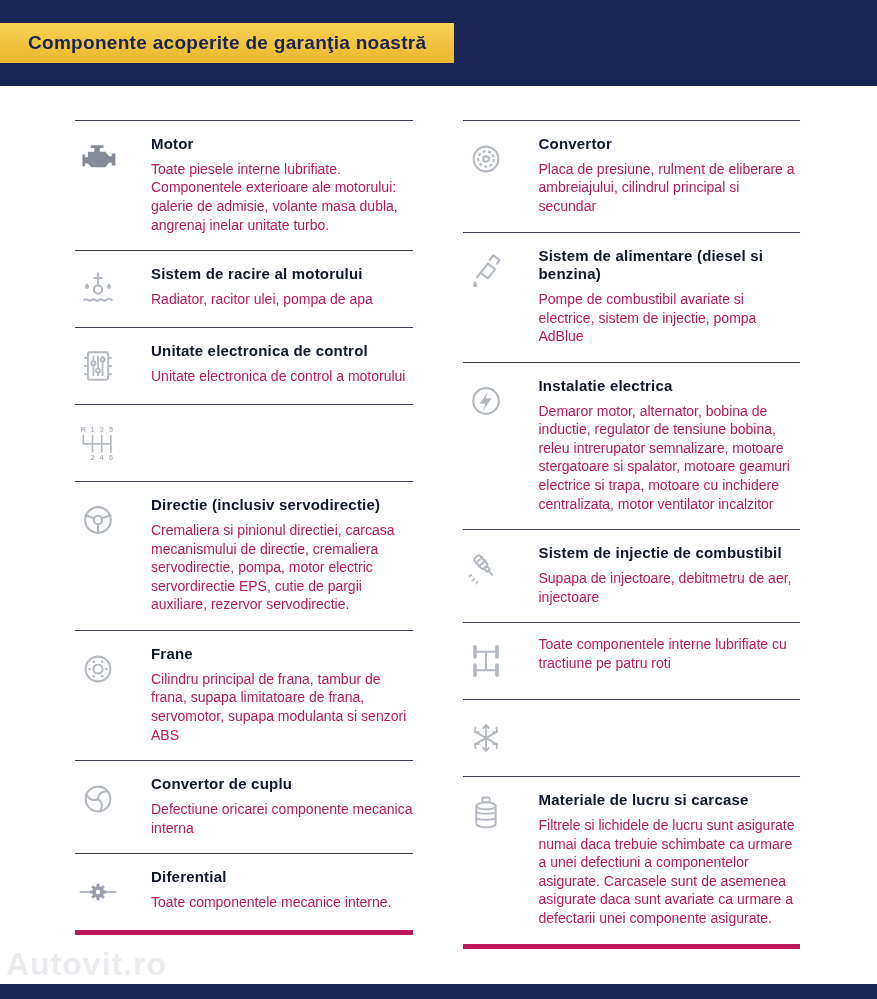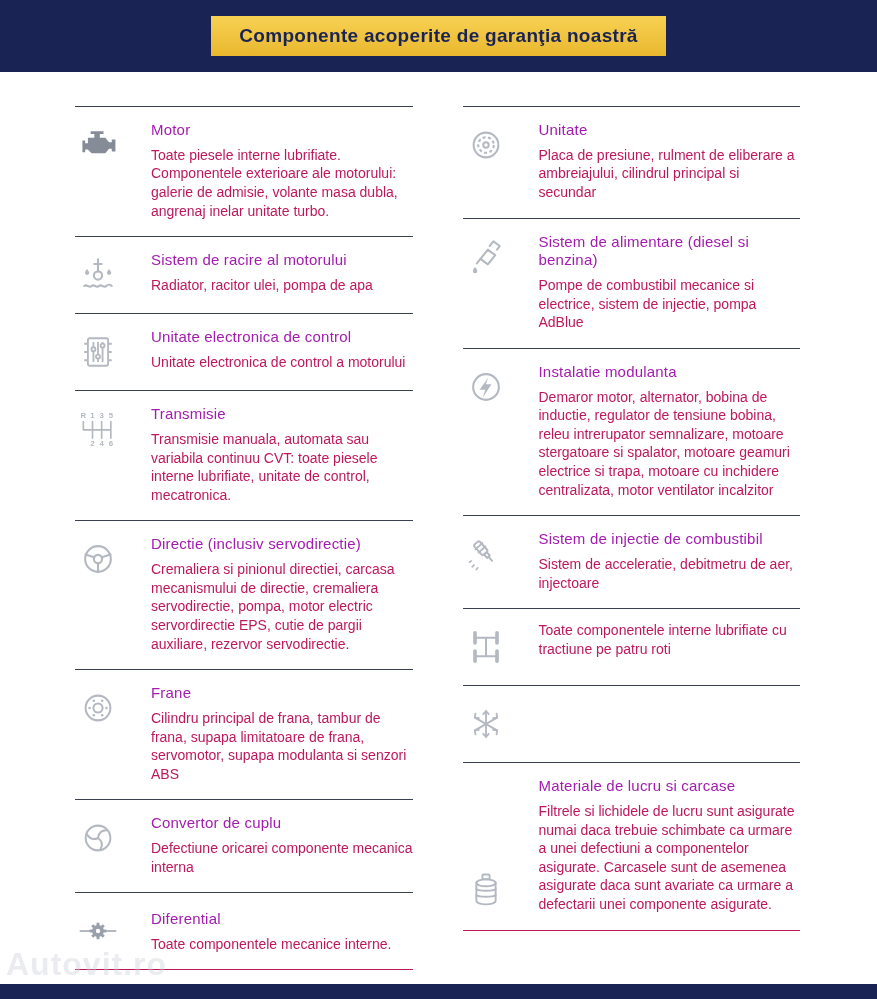--- a/index.html
+++ b/index.html
@@ -5,23 +5,23 @@
   * { box-sizing: border-box; }
   html,body { margin:0; padding:0; }
   body {
     width: 877px; height: 999px;
     position: relative;
     background: #ffffff;
     font-family: "Liberation Sans", sans-serif;
     overflow: hidden;
   }
   .header {
-    height: 72px;
+    height: 86px;
     background: #1a2454;
-    display: flex; align-items: center; justify-content: center;
+    display: flex; align-items: center; 
   }
   .banner {
     background: linear-gradient(180deg, #f8d153, #e9b72e);
     padding: 9px 28px;
   }
   .banner h1 {
     margin: 0;
     font-size: 19px;
     font-weight: 700;
     color: #1a2454;
@@ -34,32 +34,32 @@
     grid-template-columns: 1fr 1fr;
     column-gap: 50px;
     align-items: start;
   }
   .item {
     border-top: 1px solid #3a4150;
     display: flex;
     gap: 30px;
     padding: 12px 0 16px;
   }
-  .column .item:last-child { border-bottom: 1px solid #be185d; align-items: flex-end; }
+  .column .item:last-child { border-bottom: 5px solid #be185d; }
   .icon {
     flex: 0 0 46px;
     display: flex; justify-content: center; align-items: flex-start;
     padding-top: 4px;
   }
   .icon svg { width: 44px; height: 44px; }
   .item-title {
     margin: 2px 0 6px;
     font-size: 15px;
-    font-weight: 400;
-    color: #a21caf;
+    font-weight: 700;
+    color: #0f172a;
     line-height: 1.25;
     letter-spacing: .2px;
   }
   .item-desc {
     margin: 0;
     font-size: 14px;
     color: #be185d;
     line-height: 1.33;
   }
   .footer {
@@ -140,24 +140,20 @@
               <text x="8" y="12">R</text>
               <text x="18" y="12">1</text>
               <text x="28" y="12">3</text>
               <text x="38" y="12">5</text>
               <text x="18" y="43">2</text>
               <text x="28" y="43">4</text>
               <text x="38" y="43">6</text>
             </g>
           </svg>
         </span>
-    <div class="text-block">
-      <h3 class="item-title">Transmisie</h3>
-      <p class="item-desc">Transmisie manuala, automata sau variabila continuu CVT: toate piesele interne lubrifiate, unitate de control, mecatronica.</p>
-    </div>
   </div>
 
   <div class="item">
     <span class="icon">
           <svg viewBox="0 0 48 48" fill="none" stroke="#b4b9c1" stroke-width="2.3">
             <circle cx="24" cy="24" r="14"></circle>
             <circle cx="24" cy="24" r="4.5"></circle>
             <path d="M24 28.5V38M19.9 22.2l-9.5-3M28.1 22.2l9.5-3" stroke-linecap="round"></path>
           </svg>
         </span>
@@ -234,68 +230,68 @@
   <div class="column">
   <div class="item">
     <span class="icon">
           <svg viewBox="0 0 48 48" fill="none" stroke="#b4b9c1" stroke-width="2.2">
             <circle cx="24" cy="24" r="13.5"></circle>
             <circle cx="24" cy="24" r="8.5" stroke-dasharray="3.4 2.6"></circle>
             <circle cx="24" cy="24" r="3"></circle>
           </svg>
         </span>
     <div class="text-block">
-      <h3 class="item-title">Unitate</h3>
+      <h3 class="item-title">Convertor</h3>
       <p class="item-desc">Placa de presiune, rulment de eliberare a ambreiajului, cilindrul principal si secundar</p>
     </div>
   </div>
 
   <div class="item">
     <span class="icon">
           <svg viewBox="0 0 48 48" fill="none" stroke="#b4b9c1" stroke-width="2.2" stroke-linecap="round" stroke-linejoin="round">
             <path d="M18 26l8-10 8 6-8 10z"></path>
             <path d="M28 12l4-5 7 5-3 4"></path>
             <path d="M18 26l-4 5"></path>
             <path d="M12 35c-1.6 2.1-2.3 3.3-2.3 4.3a2.4 2.4 0 004.8 0c0-1-.8-2.2-2.5-4.3z" fill="#b4b9c1" stroke="none"></path>
           </svg>
         </span>
     <div class="text-block">
       <h3 class="item-title">Sistem de alimentare (diesel si benzina)</h3>
-      <p class="item-desc">Pompe de combustibil mecanice si electrice, sistem de injectie, pompa AdBlue</p>
+      <p class="item-desc">Pompe de combustibil avariate si electrice, sistem de injectie, pompa AdBlue</p>
     </div>
   </div>
 
   <div class="item">
     <span class="icon">
           <svg viewBox="0 0 48 48" fill="none" stroke="#b4b9c1" stroke-width="2.3">
             <circle cx="24" cy="24" r="14"></circle>
             <path d="M26.5 13.5L17 27h6.2l-2.7 8.5L30 21h-6.2z" fill="#b4b9c1" stroke="none"></path>
           </svg>
         </span>
     <div class="text-block">
-      <h3 class="item-title">Instalatie modulanta</h3>
+      <h3 class="item-title">Instalatie electrica</h3>
       <p class="item-desc">Demaror motor, alternator, bobina de inductie, regulator de tensiune bobina, releu intrerupator semnalizare, motoare stergatoare si spalator, motoare geamuri electrice si trapa, motoare cu inchidere centralizata, motor ventilator incalzitor</p>
     </div>
   </div>
 
   <div class="item">
     <span class="icon">
           <svg viewBox="0 0 48 48" fill="none" stroke="#b4b9c1" stroke-width="2.1" stroke-linecap="round" stroke-linejoin="round">
             <g transform="rotate(-42 24 24)">
               <rect x="20" y="8" width="8" height="15" rx="2"></rect>
               <path d="M22 23h4v5h-4z"></path>
               <path d="M24 28v6"></path>
               <path d="M19 12.5h10M19 17.5h10"></path>
             </g>
             <path d="M11 36l-2 2M15 39l-1.5 2M8 31.5l-2 1.5" stroke-width="1.8"></path>
           </svg>
         </span>
     <div class="text-block">
       <h3 class="item-title">Sistem de injectie de combustibil</h3>
-      <p class="item-desc">Sistem de acceleratie, debitmetru de aer, injectoare</p>
+      <p class="item-desc">Supapa de injectoare, debitmetru de aer, injectoare</p>
     </div>
   </div>
 
   <div class="item">
     <span class="icon">
           <svg viewBox="0 0 48 48" fill="none" stroke="#b4b9c1" stroke-linecap="round">
             <g stroke-width="4">
               <path d="M12 8.5v11M36 8.5v11M12 28.5v11M36 28.5v11"></path>
             </g>
             <g stroke-width="2.2">

